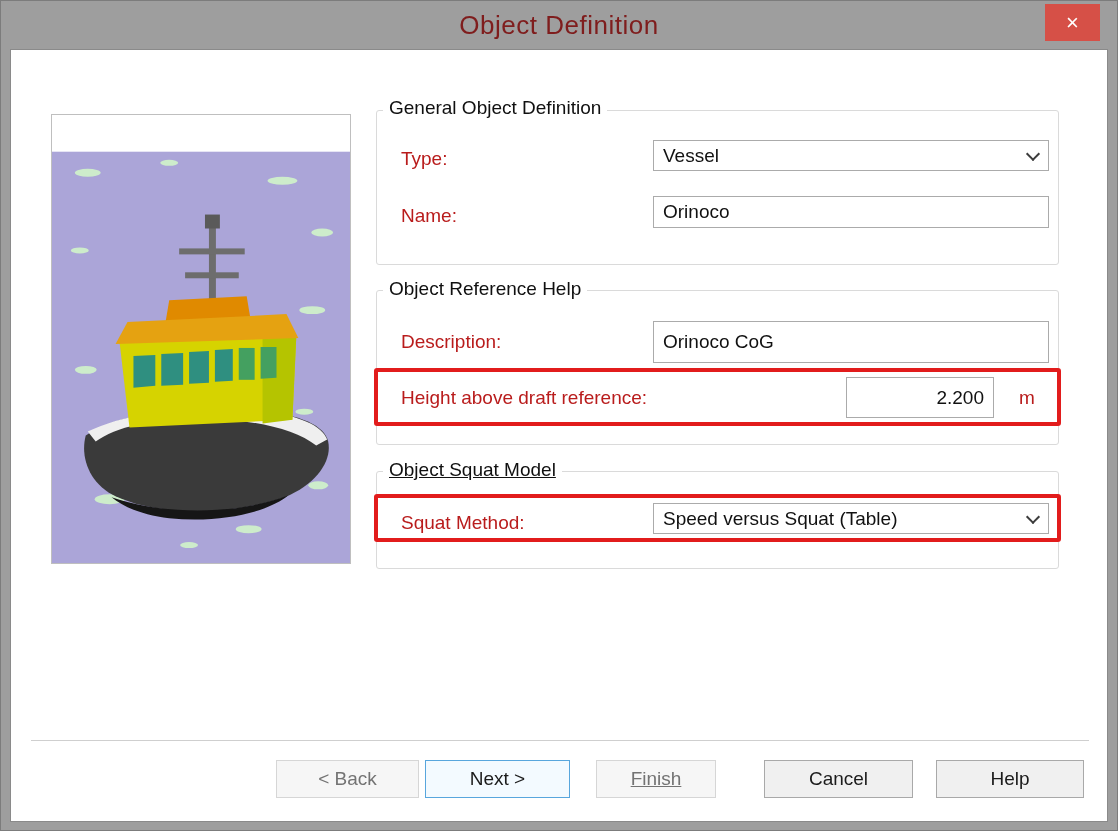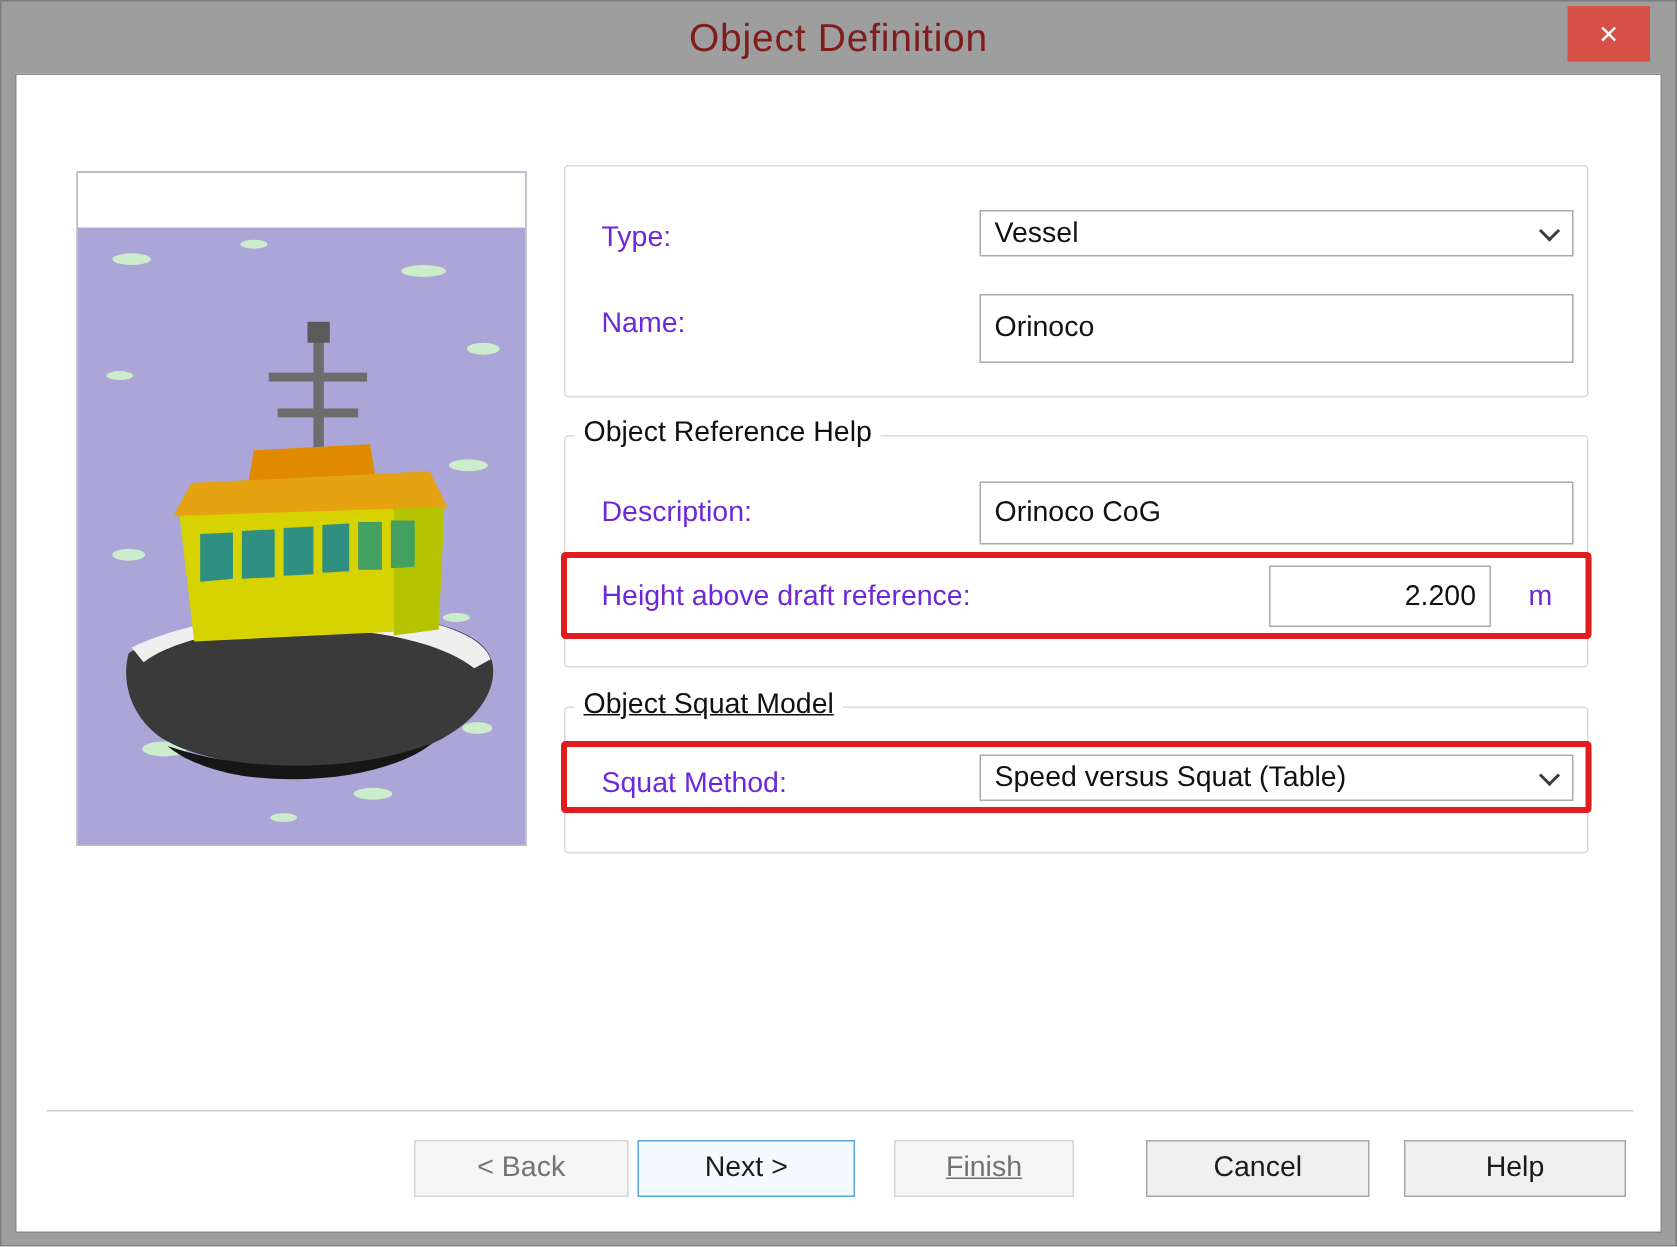--- a/index.html
+++ b/index.html
@@ -30,21 +30,21 @@
     position:absolute; left:40px; top:64px; width:300px; height:450px;
     border:1px solid #bfbfbf; overflow:hidden; background:#aba5d8;
   }
   .preview svg { display:block; width:100%; height:100%; }
 
   .group { position:absolute; border:1px solid #dadada; border-radius:3px; }
   .group-caption {
     position:absolute; background:#ffffff; padding:0 6px;
     font-size:19px; color:#101010; white-space:nowrap;
   }
-  .field-label { position:absolute; font-size:19px; color:#6d28d9; white-space:nowrap;text-align:center; }
+  .field-label { position:absolute; font-size:19px; color:#b91c1c; white-space:nowrap;text-align:center; }
 
   .text-input {
     position:absolute; border:1px solid #ababab; background:#fff;
     font-size:19px; font-family:inherit; color:#111; padding:0 9px;
   }
   .num-input { text-align:right; }
 
   .select {
     position:absolute; border:1px solid #ababab; background:#ffffff;
     display:flex; align-items:center; justify-content:space-between;
@@ -124,29 +124,30 @@
           <polygon points="188,234 204,234 204,266 188,266" fill="#44a060"></polygon>
           <polygon points="210,233 226,233 226,264 210,265" fill="#44a060"></polygon>
         </g>
 
         <polygon points="118,186 196,182 200,206 114,210" fill="#e08a00"></polygon>
         <polygon points="76,208 236,200 248,224 64,230" fill="#e5a211"></polygon>
       </svg>
     </div>
 
     <div class="group" style="left:365px; top:60px; width:683px; height:155px;"></div>
+    <span class="group-caption" style="left:372px; top:47px;">General Object Definition</span>
 
     <span class="field-label" style="left:390px; top:98px;">Type:</span>
     <div class="select" style="left:642px; top:90px; width:396px; height:31px;">
       <span>Vessel</span>
       <span class="chevron"></span>
     </div>
 
     <span class="field-label" style="left:390px; top:155px;">Name:</span>
-    <input class="text-input" style="left: 642px; top: 146px; width: 396px; height: 46px;" value="Orinoco">
+    <input class="text-input" style="left: 642px; top: 146px; width: 396px; height: 32px;" value="Orinoco">
 
     <div class="group" style="left:365px; top:240px; width:683px; height:155px;"></div>
     <span class="group-caption" style="left:372px; top:228px;">Object Reference Help</span>
 
     <span class="field-label" style="left:390px; top:281px;">Description:</span>
     <input class="text-input" style="left: 642px; top: 271px; width: 396px; height: 42px;" value="Orinoco CoG">
 
     <span class="field-label" style="left:390px; top:337px;">Height above draft reference:</span>
     <input class="text-input num-input" style="left: 835px; top: 327px; width: 148px; height: 41px;" value="2.200">
     <span class="field-label" style="left:1008px; top:337px;">m</span>

